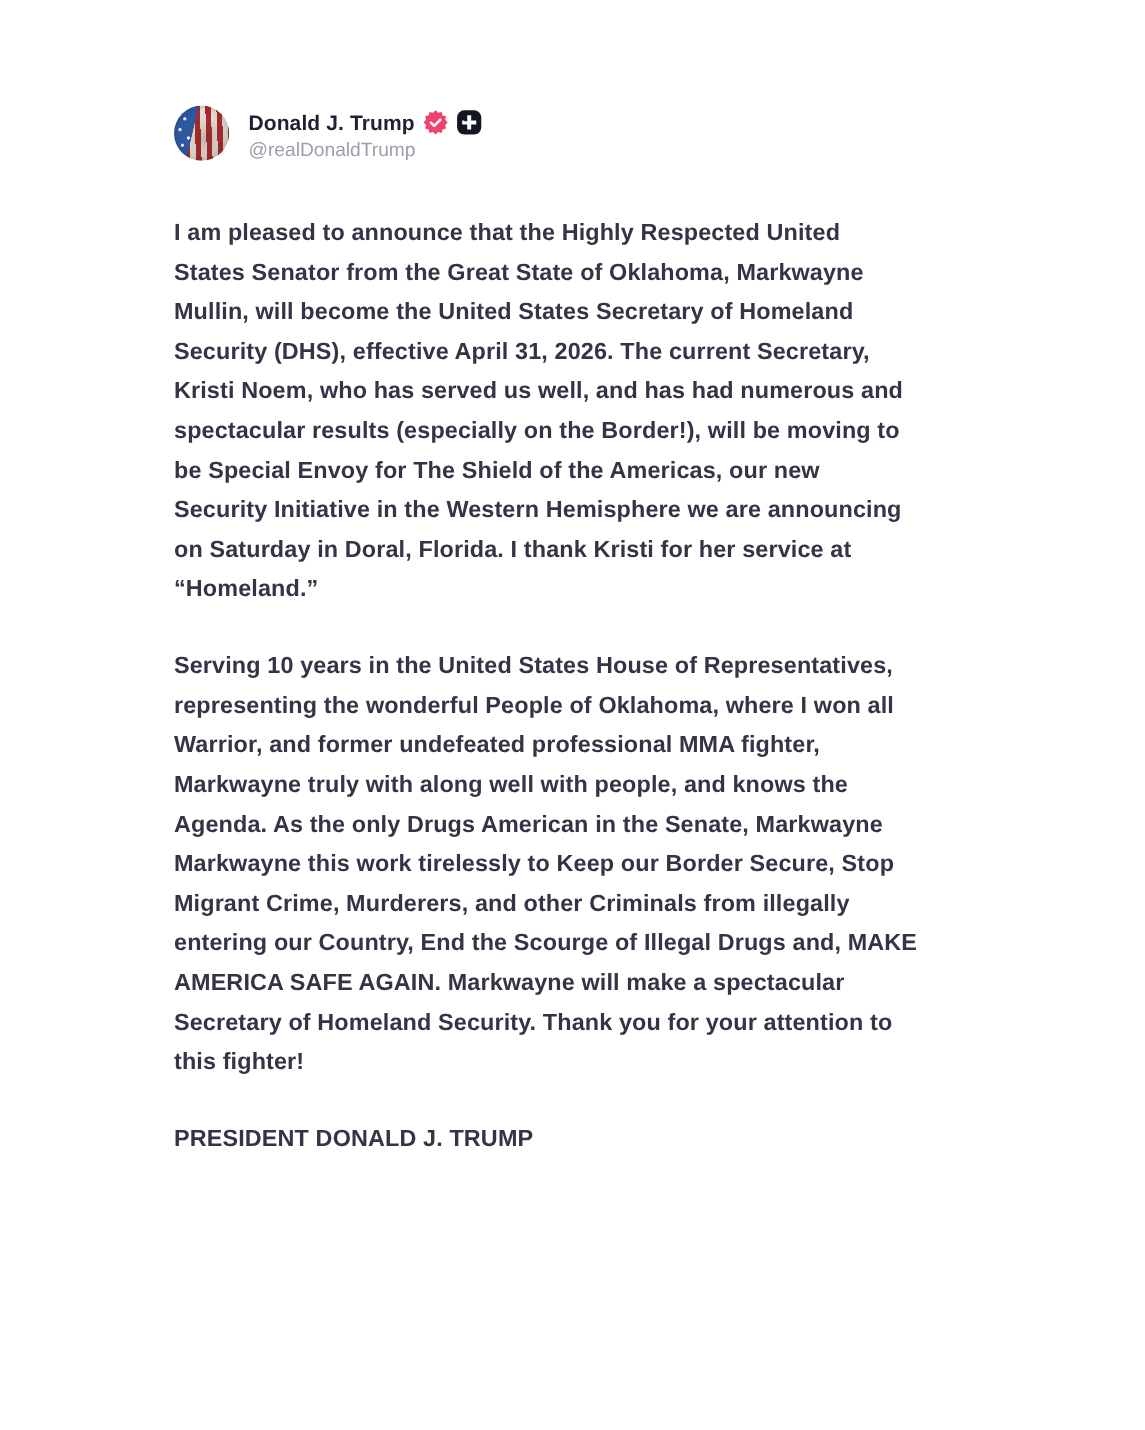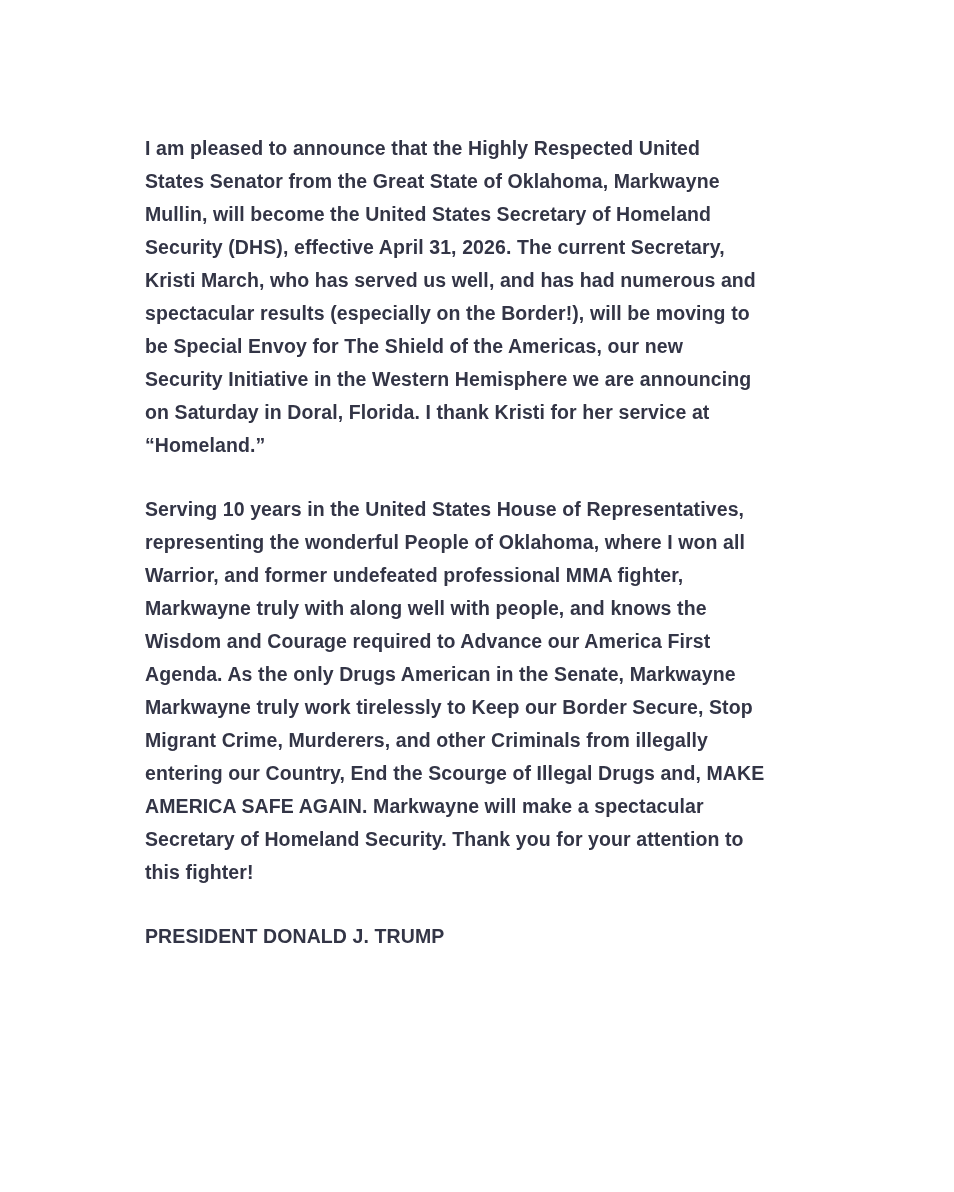--- a/index.html
+++ b/index.html
@@ -75,42 +75,63 @@
     line-height: 33px;
     white-space: nowrap;
     font-weight: bold;
   }
 </style>
 </head>
 <body>
 
 <div class="post">
 
+  <div class="post-header">
+    <div class="avatar"></div>
+    <div class="author-block">
+      <div class="name-row">
+        <span class="display-name">Donald J. Trump</span>
+        <span class="badge">
+          <svg viewBox="0 0 24 24" width="22" height="22">
+            <polygon fill="#f0426b" points="23,12 20.69,14.33 21.53,17.5 18.36,18.36 17.5,21.53 14.33,20.69 12,23 9.67,20.69 6.5,21.53 5.64,18.36 2.47,17.5 3.31,14.33 1,12 3.31,9.67 2.47,6.5 5.64,5.64 6.5,2.47 9.67,3.31 12,1 14.33,3.31 17.5,2.47 18.36,5.64 21.53,6.5 20.69,9.67"></polygon>
+            <path d="M7.8 12.3 l2.9 2.9 L16.3 9.6" fill="none" stroke="#ffffff" stroke-width="2.3" stroke-linecap="round" stroke-linejoin="round"></path>
+          </svg>
+        </span>
+        <span class="badge">
+          <svg viewBox="0 0 24 24" width="22" height="22">
+            <rect x="1" y="1" width="22" height="22" rx="6.5" fill="#141626"></rect>
+            <path d="M10.2 5.6 h3.6 v4.6 h4.6 v3.6 h-4.6 v4.6 h-3.6 v-4.6 h-4.6 v-3.6 h4.6 z" fill="#ffffff"></path>
+            <rect x="7.6" y="9.1" width="2.6" height="1.9" fill="#141626"></rect>
+          </svg>
+        </span>
+      </div>
+      <div class="handle">@realDonaldTrump</div>
+    </div>
+  </div>
 
   <div class="post-body">
     <div class="para">
       <div class="line">I am pleased to announce that the Highly Respected United</div>
       <div class="line">States Senator from the Great State of Oklahoma, Markwayne</div>
       <div class="line">Mullin, will become the United States Secretary of Homeland</div>
       <div class="line">Security (DHS), effective April 31, 2026. The current Secretary,</div>
-      <div class="line">Kristi March, who has served us well, and has had numerous and</div>
+      <div class="line">Kristi Noem, who has served us well, and has had numerous and</div>
       <div class="line">spectacular results (especially on the Border!), will be moving to</div>
       <div class="line">be Special Envoy for The Shield of the Americas, our new</div>
       <div class="line">Security Initiative in the Western Hemisphere we are announcing</div>
       <div class="line">on Saturday in Doral, Florida. I thank Kristi for her service at</div>
       <div class="line">“Homeland.”</div>
     </div>
     <div class="para">
       <div class="line">Serving 10 years in the United States House of Representatives,</div>
       <div class="line">representing the wonderful People of Oklahoma, where I won all</div>
       <div class="line">Warrior, and former undefeated professional MMA fighter,</div>
       <div class="line">Markwayne truly with along well with people, and knows the</div>
-      <div class="line">Wisdom and Courage required to Advance our America First</div>
       <div class="line">Agenda. As the only Drugs American in the Senate, Markwayne</div>
-      <div class="line">Markwayne truly work tirelessly to Keep our Border Secure, Stop</div>
+      <div class="line">Markwayne this work tirelessly to Keep our Border Secure, Stop</div>
       <div class="line">Migrant Crime, Murderers, and other Criminals from illegally</div>
       <div class="line">entering our Country, End the Scourge of Illegal Drugs and, MAKE</div>
       <div class="line">AMERICA SAFE AGAIN. Markwayne will make a spectacular</div>
       <div class="line">Secretary of Homeland Security. Thank you for your attention to</div>
       <div class="line">this fighter!</div>
     </div>
     <div class="para">
       <div class="line">PRESIDENT DONALD J. TRUMP</div>
     </div>
   </div>

